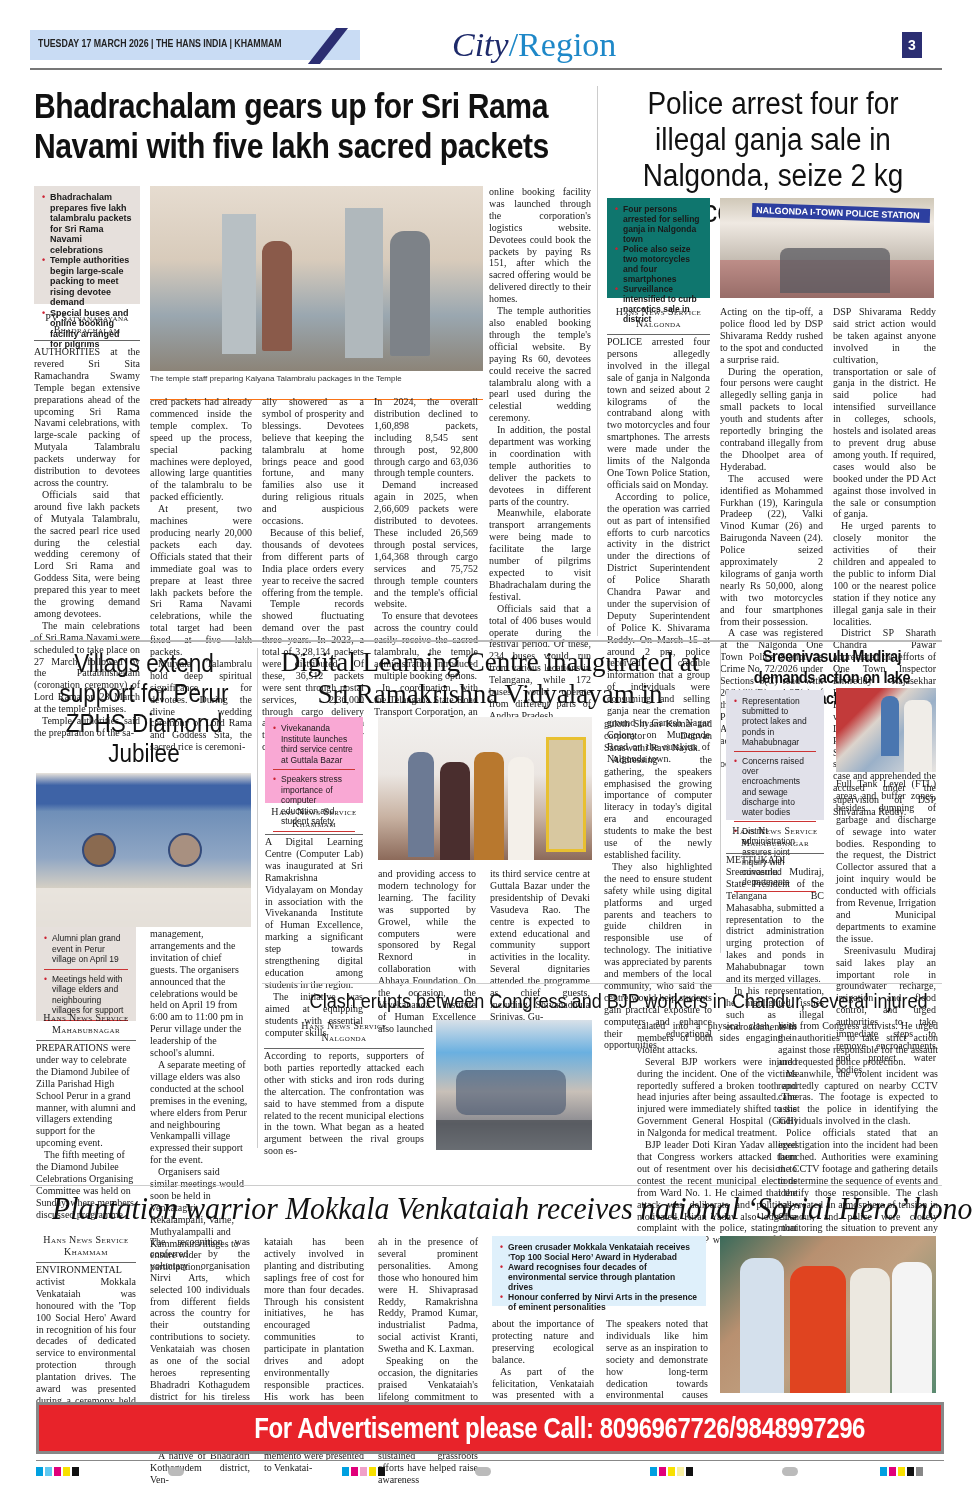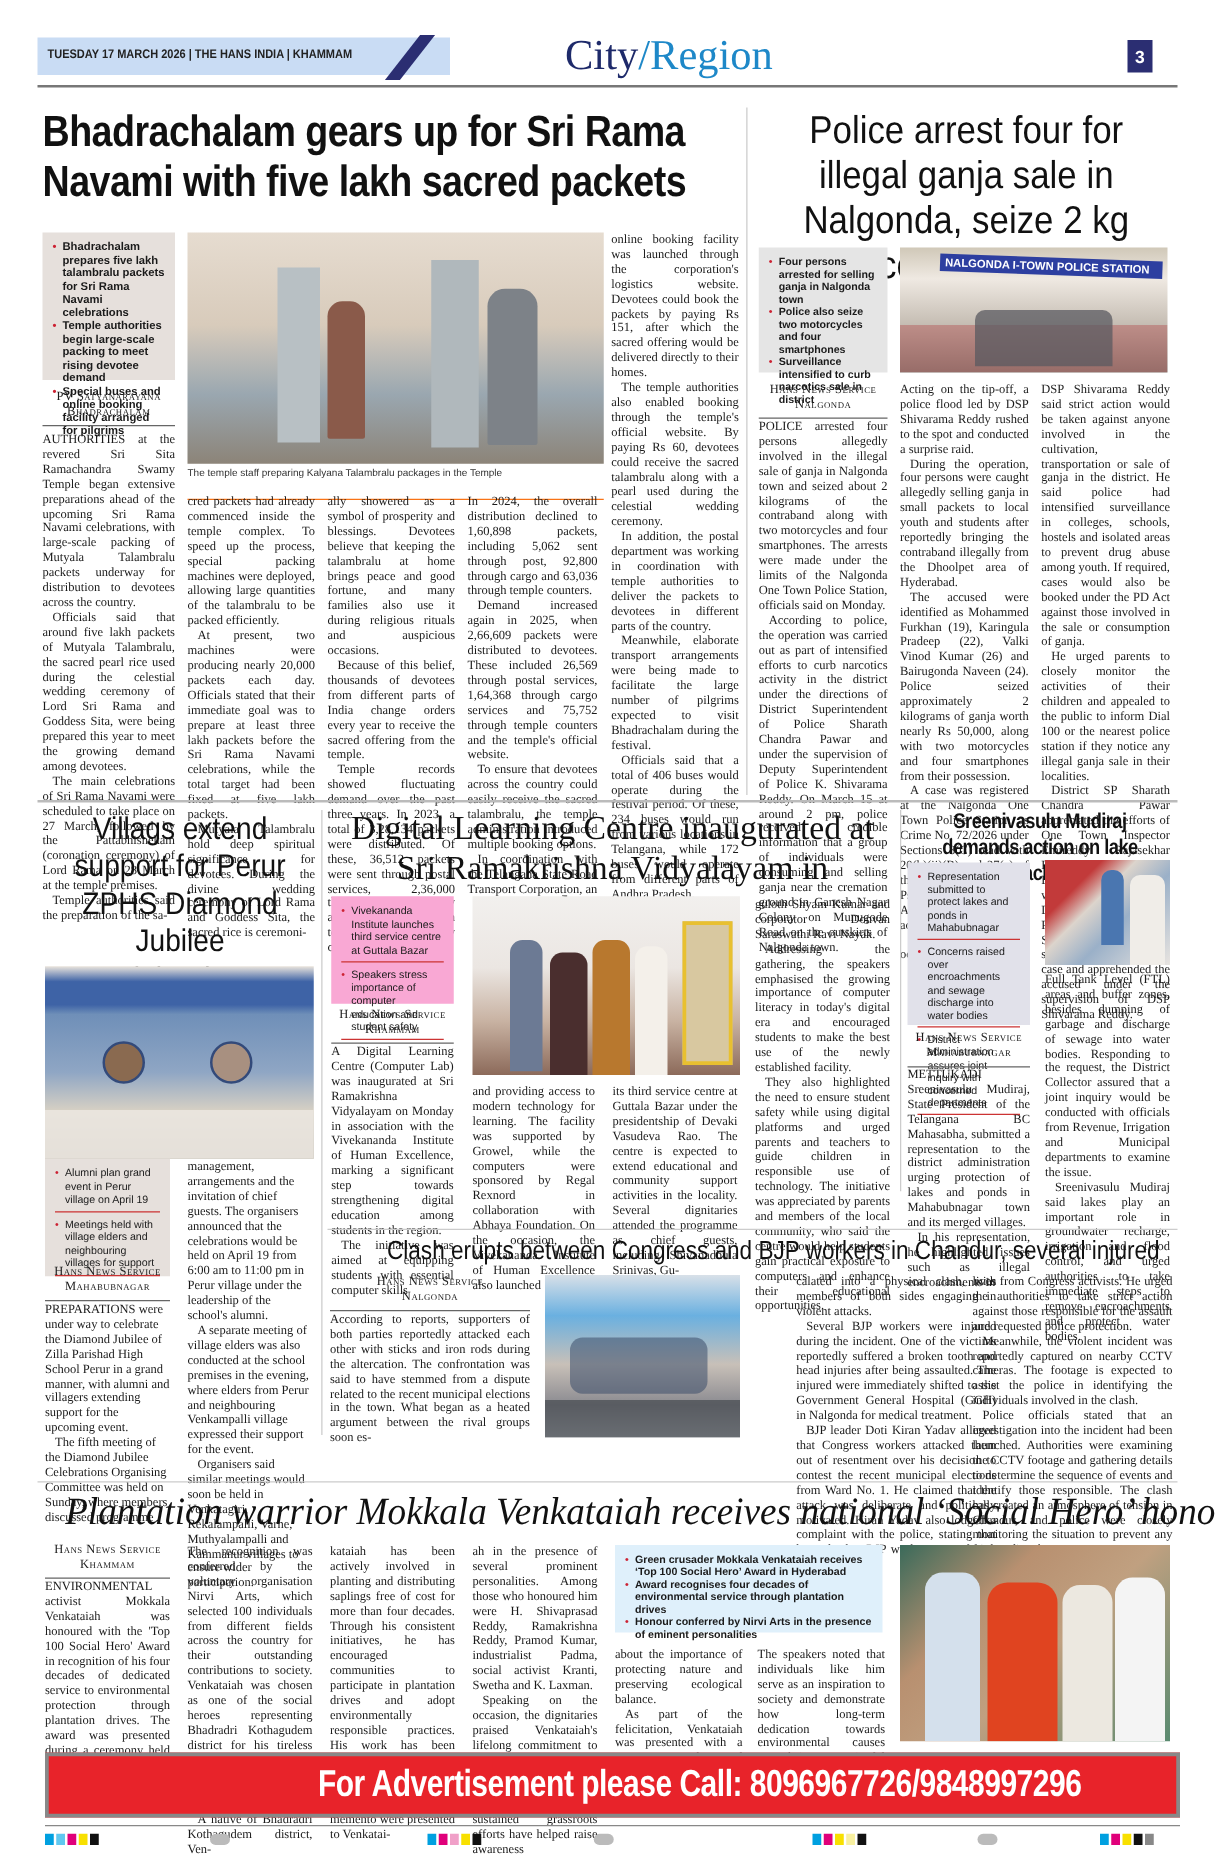--- a/index.html
+++ b/index.html
@@ -3,21 +3,21 @@
 <meta charset="utf-8">
 <style>
   * { box-sizing: border-box; margin: 0; padding: 0; }
   body { width: 972px; height: 1500px; background: #fff; position: relative; overflow: hidden; font-family: "Liberation Serif", serif; color: #1a1a1a; }
   .abs { position: absolute; }
   
   .mast-band { left: 30px; top: 30px; width: 330px; height: 30px; background: #c9dcf4; }
   .mast-slash { left: 322px; top: 28px; width: 12px; height: 36px; background: #2b2e72; transform: skewX(-38deg); }
   .mast-date { left: 38px; top: 38px; font-family: "Liberation Sans", sans-serif; font-weight: bold; font-size: 10px; color: #222; transform: scaleX(0.88); transform-origin: left; white-space: nowrap; }
   .mast-title { left: 452px; top: 26px; font-family: "Liberation Serif", serif; font-size: 34px; white-space: nowrap; }
-  .mast-title .c { color: #1e2a6a; }
+  .mast-title .c { color: #1e2a6a; font-style: italic; }
   .mast-title .r { color: #1e88c8; }
   .page-num { left: 902px; top: 32px; width: 20px; height: 26px; background: #2b2e72; color: #fff; font-family: "Liberation Sans", sans-serif; font-size: 14px; font-weight: bold; text-align: center; line-height: 26px; }
   .mast-rule { left: 30px; top: 68px; width: 912px; height: 2px; background: #777; }
 
   .headline { font-family: "Liberation Sans", sans-serif; color: #111; line-height: 1.08; }
   .hl-bold { font-weight: bold; letter-spacing: -0.5px; }
   .col-text { font-size: 10px; line-height: 11.9px; text-align: justify; hyphens: auto; }
   .col-text p { text-indent: 8px; }
   .col-text p:first-child { text-indent: 0; }
   .byline { font-family: "Liberation Serif", serif; font-variant: small-caps; font-size: 10px; text-align: center; line-height: 12px; padding-bottom: 4px; border-bottom: 1px solid #666; margin-bottom: 6px; letter-spacing: 0.4px; }
@@ -72,41 +72,41 @@
   <p>The main celebrations of Sri Rama Navami were scheduled to take place on 27 March, followed by the Pattabhishekam (coronation ceremony) of Lord Rama on 28 March at the temple premises.</p>
   <p>Temple authorities said the preparation of the sa-</p>
 </div>
 <div class="abs col-text" style="left:150px;top:396px;width:102px;">
   <p style="text-indent:0">cred packets had already commenced inside the temple complex. To speed up the process, special packing machines were deployed, allowing large quantities of the talambralu to be packed efficiently.</p>
   <p>At present, two machines were producing nearly 20,000 packets each day. Officials stated that their immediate goal was to prepare at least three lakh packets before the Sri Rama Navami celebrations, while the total target had been fixed at five lakh packets.</p>
   <p>Mutyala Talambralu hold deep spiritual significance for devotees. During the divine wedding ceremony of Lord Rama and Goddess Sita, the sacred rice is ceremoni-</p>
 </div>
 <div class="abs col-text" style="left:262px;top:396px;width:102px;">
   <p style="text-indent:0">ally showered as a symbol of prosperity and blessings. Devotees believe that keeping the talambralu at home brings peace and good fortune, and many families also use it during religious rituals and auspicious occasions.</p>
-  <p>Because of this belief, thousands of devotees from different parts of India change orders every year to receive the sacred offering from the temple.</p>
+  <p>Because of this belief, thousands of devotees from different parts of India place orders every year to receive the sacred offering from the temple.</p>
   <p>Temple records showed fluctuating demand over the past three years. In 2023, a total of 3,28,134 packets were distributed. Of these, 36,512 packets were sent through postal services, 2,36,000 through cargo delivery and 55,622 through temple publicity counters.</p>
 </div>
 <div class="abs col-text" style="left:374px;top:396px;width:104px;">
-  <p>In 2024, the overall distribution declined to 1,60,898 packets, including 5,062 sent through post, 92,800 through cargo and 63,036 through temple counters.</p>
+  <p>In 2024, the overall distribution declined to 1,60,898 packets, including 8,545 sent through post, 92,800 through cargo and 63,036 through temple counters.</p>
   <p>Demand increased again in 2025, when 2,66,609 packets were distributed to devotees. These included 26,569 through postal services, 1,64,368 through cargo services and 75,752 through temple counters and the temple's official website.</p>
   <p>To ensure that devotees across the country could easily receive the sacred talambralu, the temple administration introduced multiple booking options.</p>
   <p>In coordination with the Telangana State Road Transport Corporation, an</p>
 </div>
 <div class="abs col-text" style="left:489px;top:186px;width:102px;">
   <p style="text-indent:0">online booking facility was launched through the corporation's logistics website. Devotees could book the packets by paying Rs 151, after which the sacred offering would be delivered directly to their homes.</p>
   <p>The temple authorities also enabled booking through the temple's official website. By paying Rs 60, devotees could receive the sacred talambralu along with a pearl used during the celestial wedding ceremony.</p>
   <p>In addition, the postal department was working in coordination with temple authorities to deliver the packets to devotees in different parts of the country.</p>
   <p>Meanwhile, elaborate transport arrangements were being made to facilitate the large number of pilgrims expected to visit Bhadrachalam during the festival.</p>
   <p>Officials said that a total of 406 buses would operate during the festival period. Of these, 234 buses would run from various locations in Telangana, while 172 buses would operate from different parts of Andhra Pradesh.</p>
   <p>Special services were also planned on the Bhadrachalam–Khammam–Hyderabad route to manage the expected rush of devotees attending the Sri Rama Navami celebrations at the historic temple town.</p>
 </div>
 <div class="abs rule-v" style="left:597px;top:86px;height:550px;"></div>
 
 <div class="abs headline" style="left:604px;top:86px;width:338px;font-size:31px;text-align:center;line-height:36px;transform:scaleX(0.9);transform-origin:center;">Police arrest four for illegal ganja sale in Nalgonda, seize 2 kg contraband</div>
-<ul class="abs hilite" style="left:607px;top:198px;width:103px;height:100px;font-weight:bold;font-size:8.5px;line-height:10px;background:#e5e5e5;">
+<ul class="abs hilite" style="left:607px;top:198px;width:103px;height:100px;font-weight:bold;font-size:8.5px;line-height:10px;background:#0f766e;">
   <li>Four persons arrested for selling ganja in Nalgonda town</li>
   <li>Police also seize two motorcycles and four smartphones</li>
   <li>Surveillance intensified to curb narcotics sale in district</li>
 </ul>
 <div class="abs photo" style="left:720px;top:198px;width:214px;height:100px;background:linear-gradient(180deg,#d0c8b8 0%,#efe9e2 25%,#c7bfb5 60%,#8a8a82 100%);">
   <div class="abs" style="left:32px;top:8px;width:178px;height:14px;background:#2d3fa0;transform:rotate(2deg);color:#fff;font-family:'Liberation Sans',sans-serif;font-size:9px;font-weight:bold;line-height:14px;white-space:nowrap;padding-left:4px;">NALGONDA I-TOWN POLICE STATION</div>
   <div class="abs" style="left:0;top:62px;width:214px;height:38px;background:#b3373a;opacity:0.35;"></div>
   <div class="abs" style="left:60px;top:50px;width:110px;height:45px;background:#5a5a60;border-radius:8px 8px 0 0;opacity:0.75;"></div>
 </div>
 <div class="abs" style="left:607px;top:306px;width:103px;">

